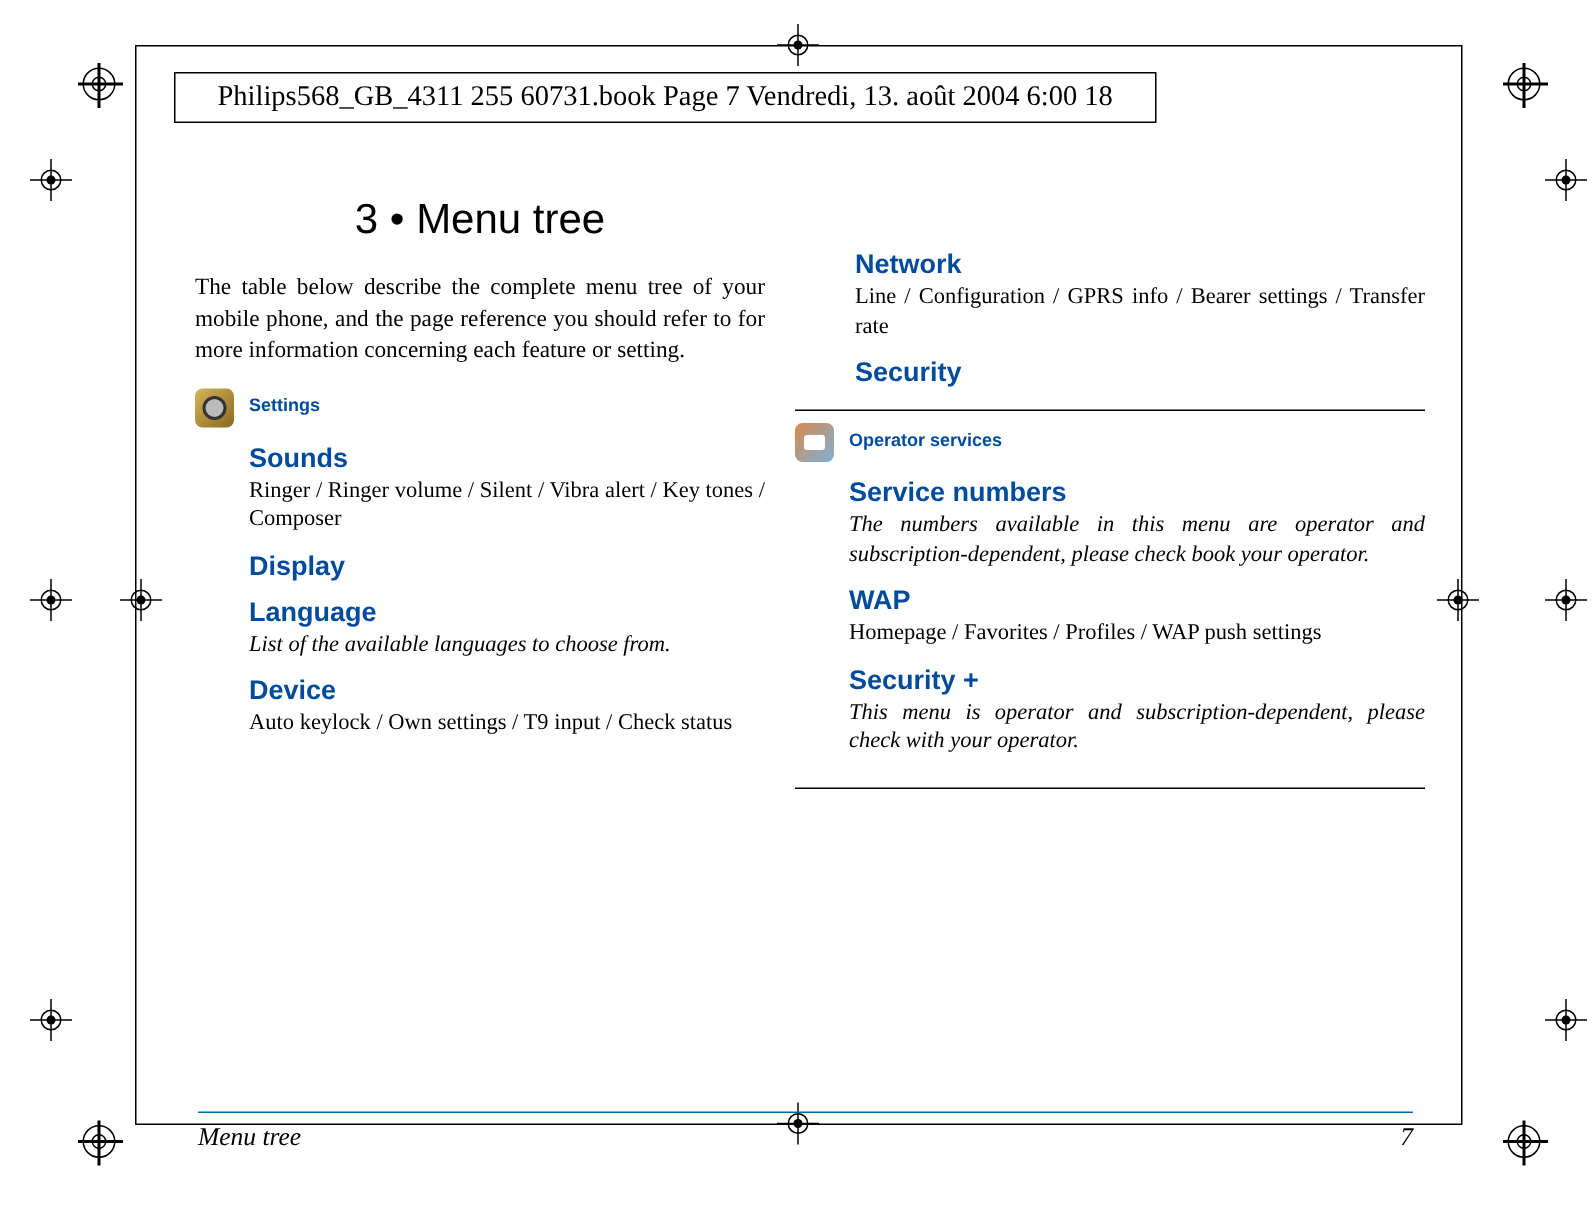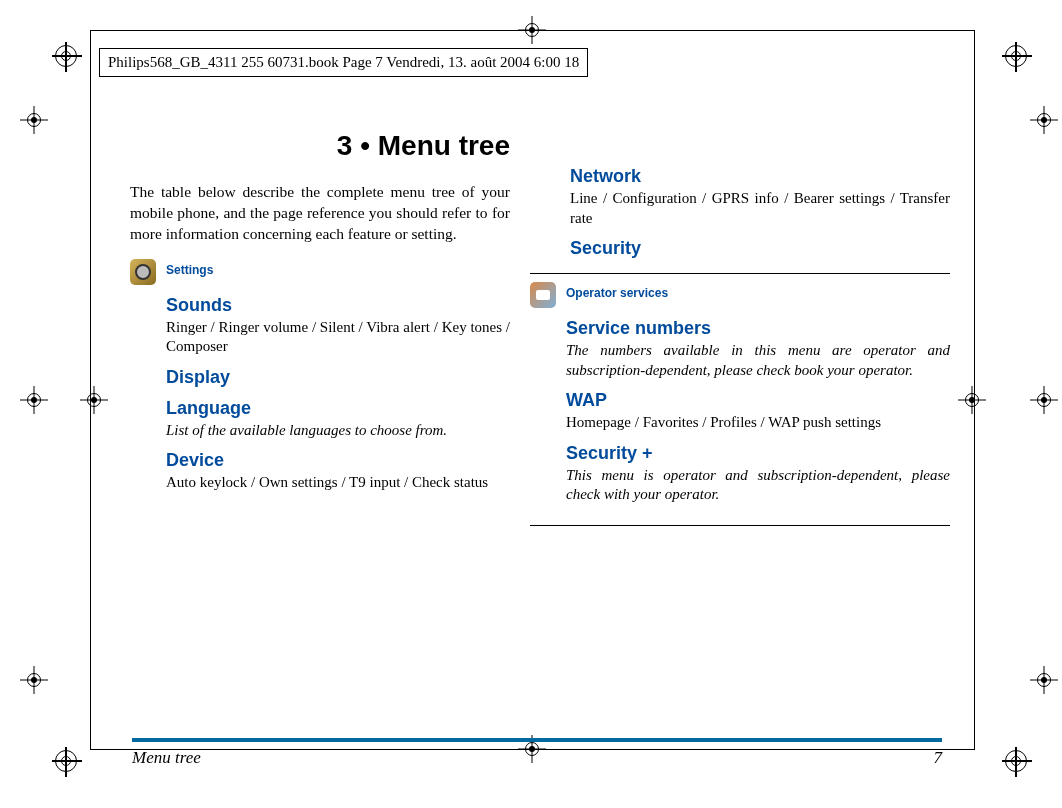--- a/index.html
+++ b/index.html
@@ -50,45 +50,45 @@
     position:absolute;
     background:#000;
   }
   .crosshair::before { width:28px; height:1px; top:50%; left:0; transform:translateY(-50%);}
   .crosshair::after  { width:1px; height:28px; left:50%; top:0; transform:translateX(-50%);}
   .crosshair .c { position:absolute; width:14px; height:14px; border:1px solid #000; border-radius:50%; top:50%; left:50%; transform:translate(-50%,-50%);}
   .crosshair .c2 { position:absolute; width:6px; height:6px; background:#000; border-radius:50%; top:50%; left:50%; transform:translate(-50%,-50%);}
 
   .header-box {
     position: absolute;
-    left: 99px;
+    left: 116px;
     top: 48px;
     border: 1px solid #000;
-    padding: 5px 8px;
-    font-size: 15px;
+    padding: 5px 28px;
+    font-size: 19px;
     background:#fff;
     font-family: Georgia, serif;
   }
 
   .content {
     position:absolute;
     left: 130px;
     top: 130px;
     width: 820px;
     display: flex;
     gap: 60px;
   }
   .col {
     width: 380px;
   }
   h1.title {
     font-family: "Arial Black", Arial, sans-serif;
-    font-weight: 700;
+    font-weight: 400;
     font-size: 28px;
-    text-align: right;
+    text-align: center;
     margin: 0 0 20px 0;
   }
   .intro {
     font-size: 15.5px;
     text-align: justify;
     line-height: 1.35;
     margin-bottom: 14px;
   }
   .section-row {
     display: flex;
@@ -151,21 +151,21 @@
   .hrule {
     border: none;
     border-top: 1px solid #000;
     margin: 14px 0 8px 0;
   }
   .footer {
     position:absolute;
     left: 132px;
     bottom: 40px;
     width: 810px;
-    border-top: 4px solid #0369a1;
+    border-top: 1px solid #0369a1;
     display:flex;
     justify-content:space-between;
     padding-top: 6px;
     font-style: italic;
     font-size: 17px;
   }
 </style>
 </head>
 <body>
 

